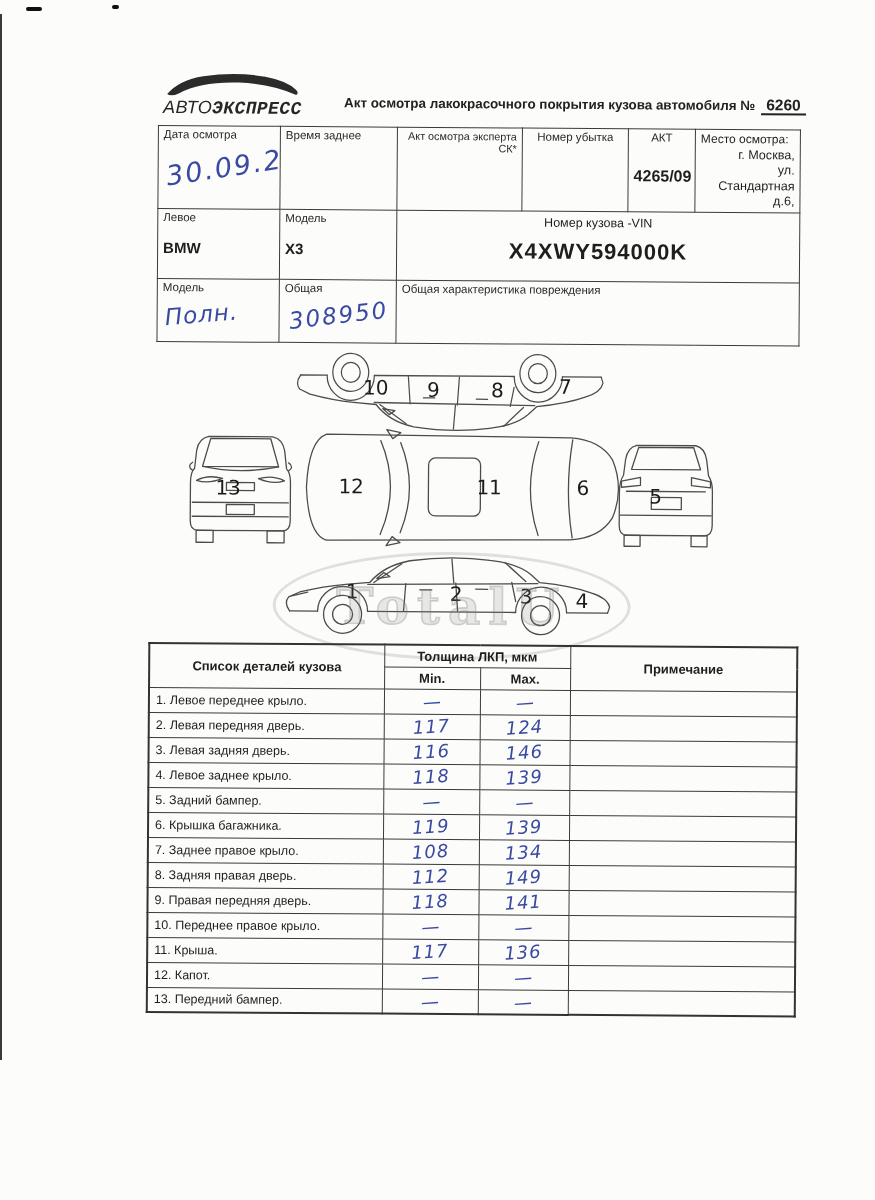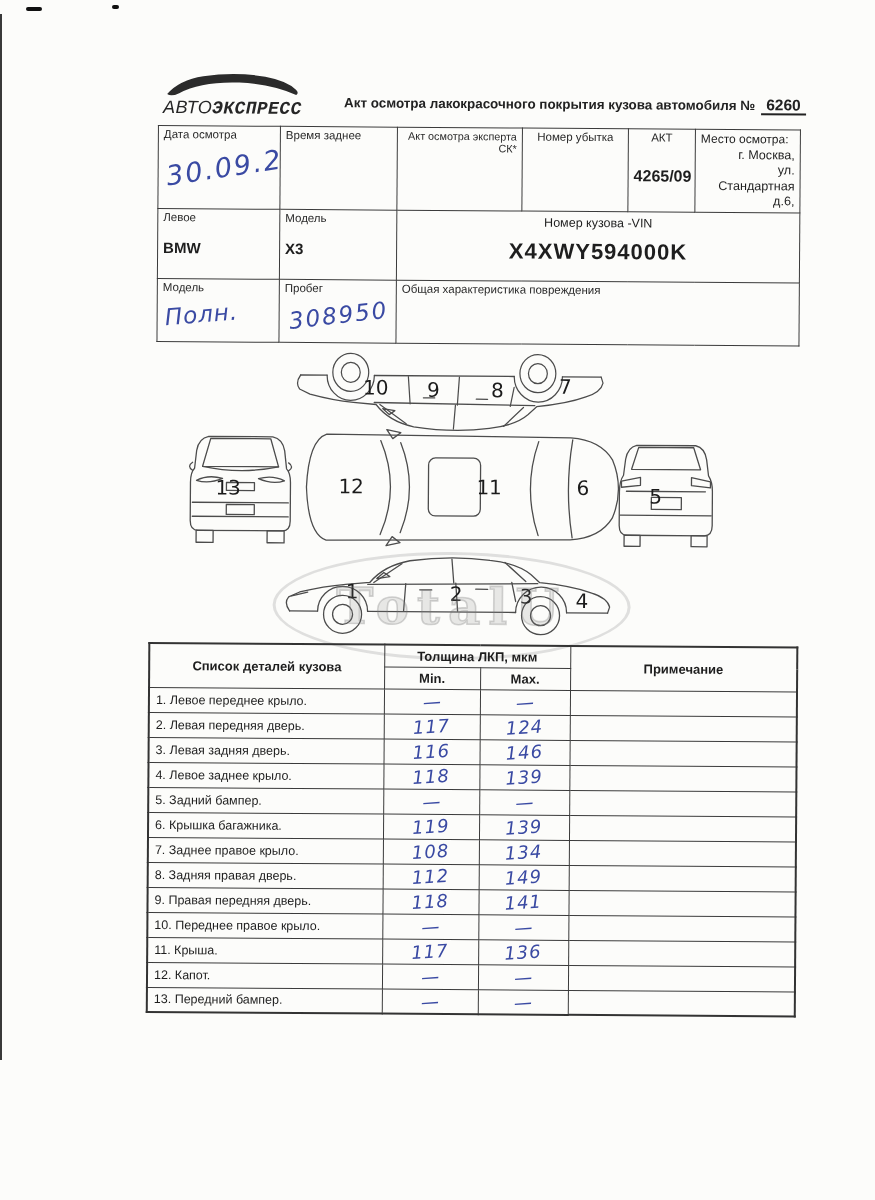--- a/index.html
+++ b/index.html
@@ -137,21 +137,21 @@
         <div class="vin-lbl">Номер кузова -VIN</div>
         <div class="vin-val">X4XWY594000K</div>
       </td>
     </tr>
     <tr style="height:63px">
       <td>
         <div class="lbl">Модель</div>
         <span class="hw hw-drive">Полн.</span>
       </td>
       <td>
-        <div class="lbl">Пробег</div>
+        <div class="lbl">Общая</div>
         <span class="hw hw-mileage">308950</span>
       </td>
       <td colspan="4">
         <div class="lbl">Общая характеристика повреждения</div>
       </td>
     </tr>
   </tbody>
     </table>
 
   <svg class="diag" style="left:293px;top:337px" width="322" height="100" viewBox="0 0 322 100">

